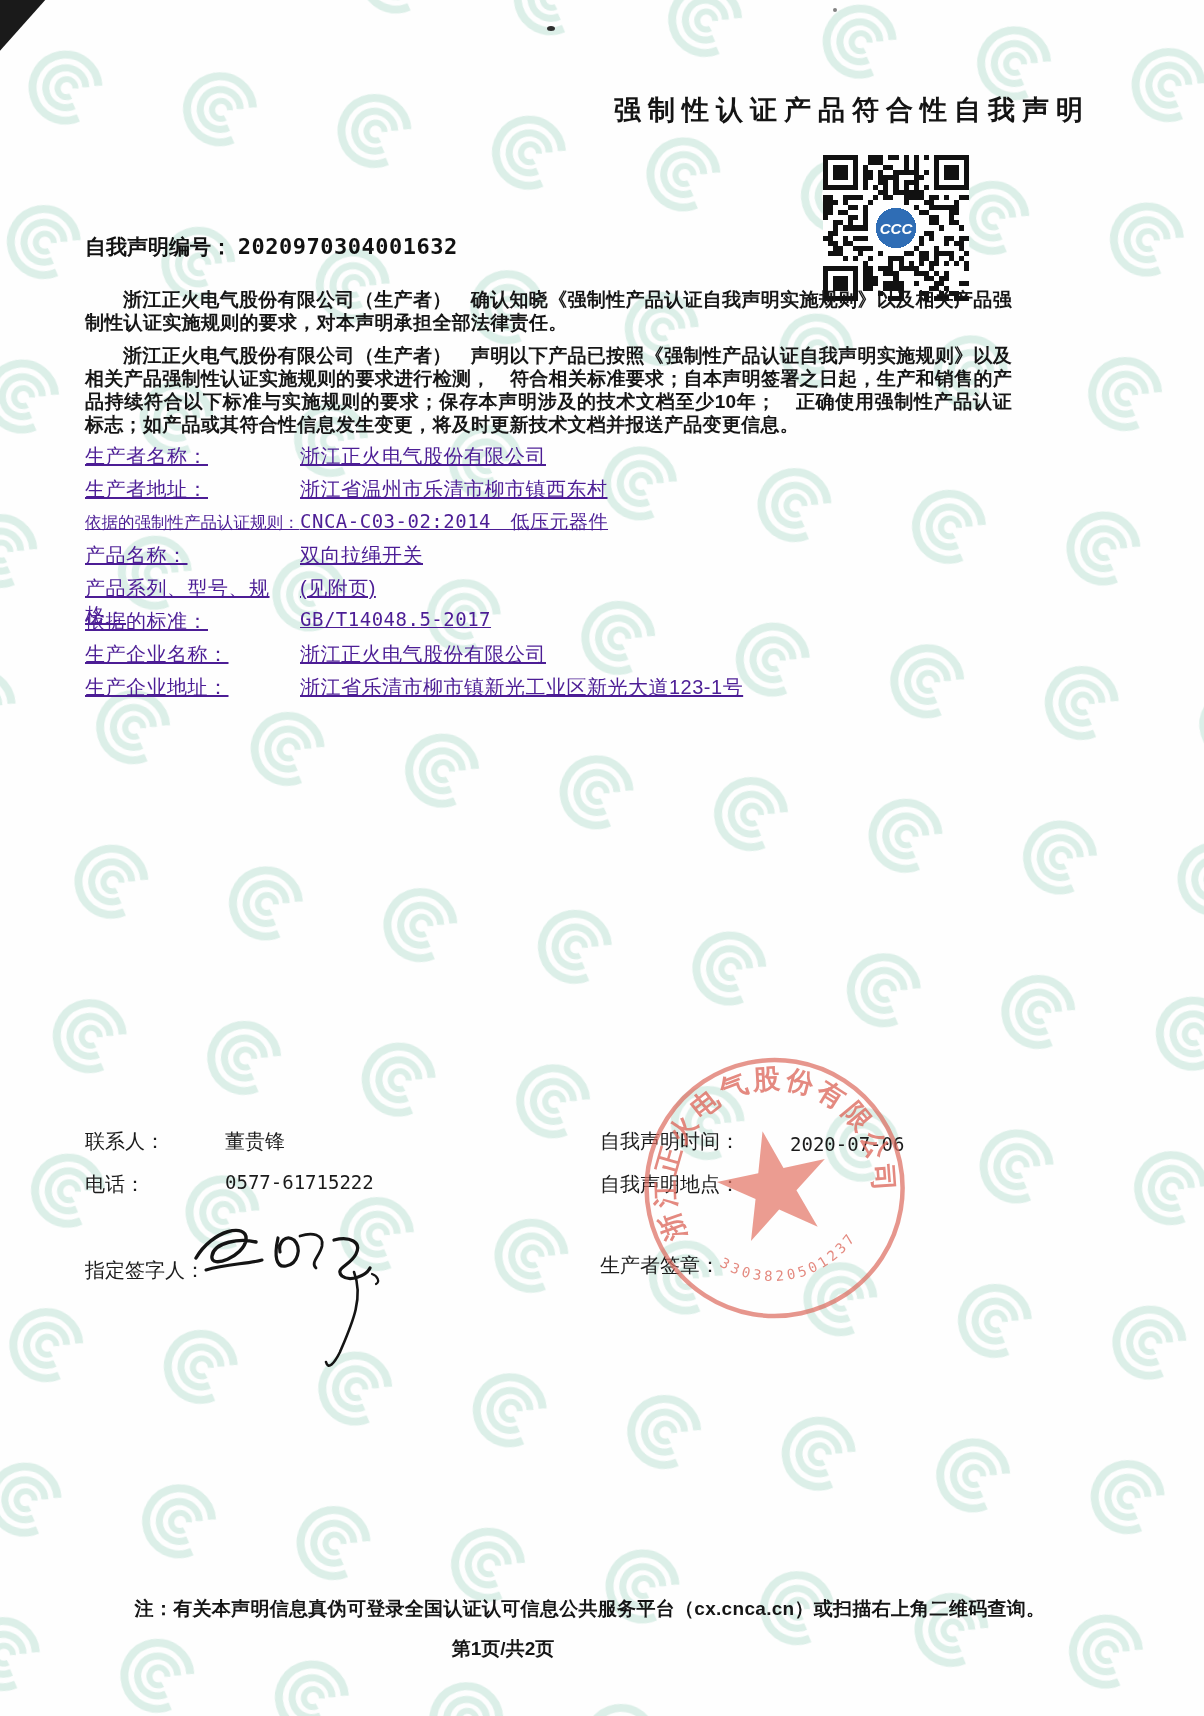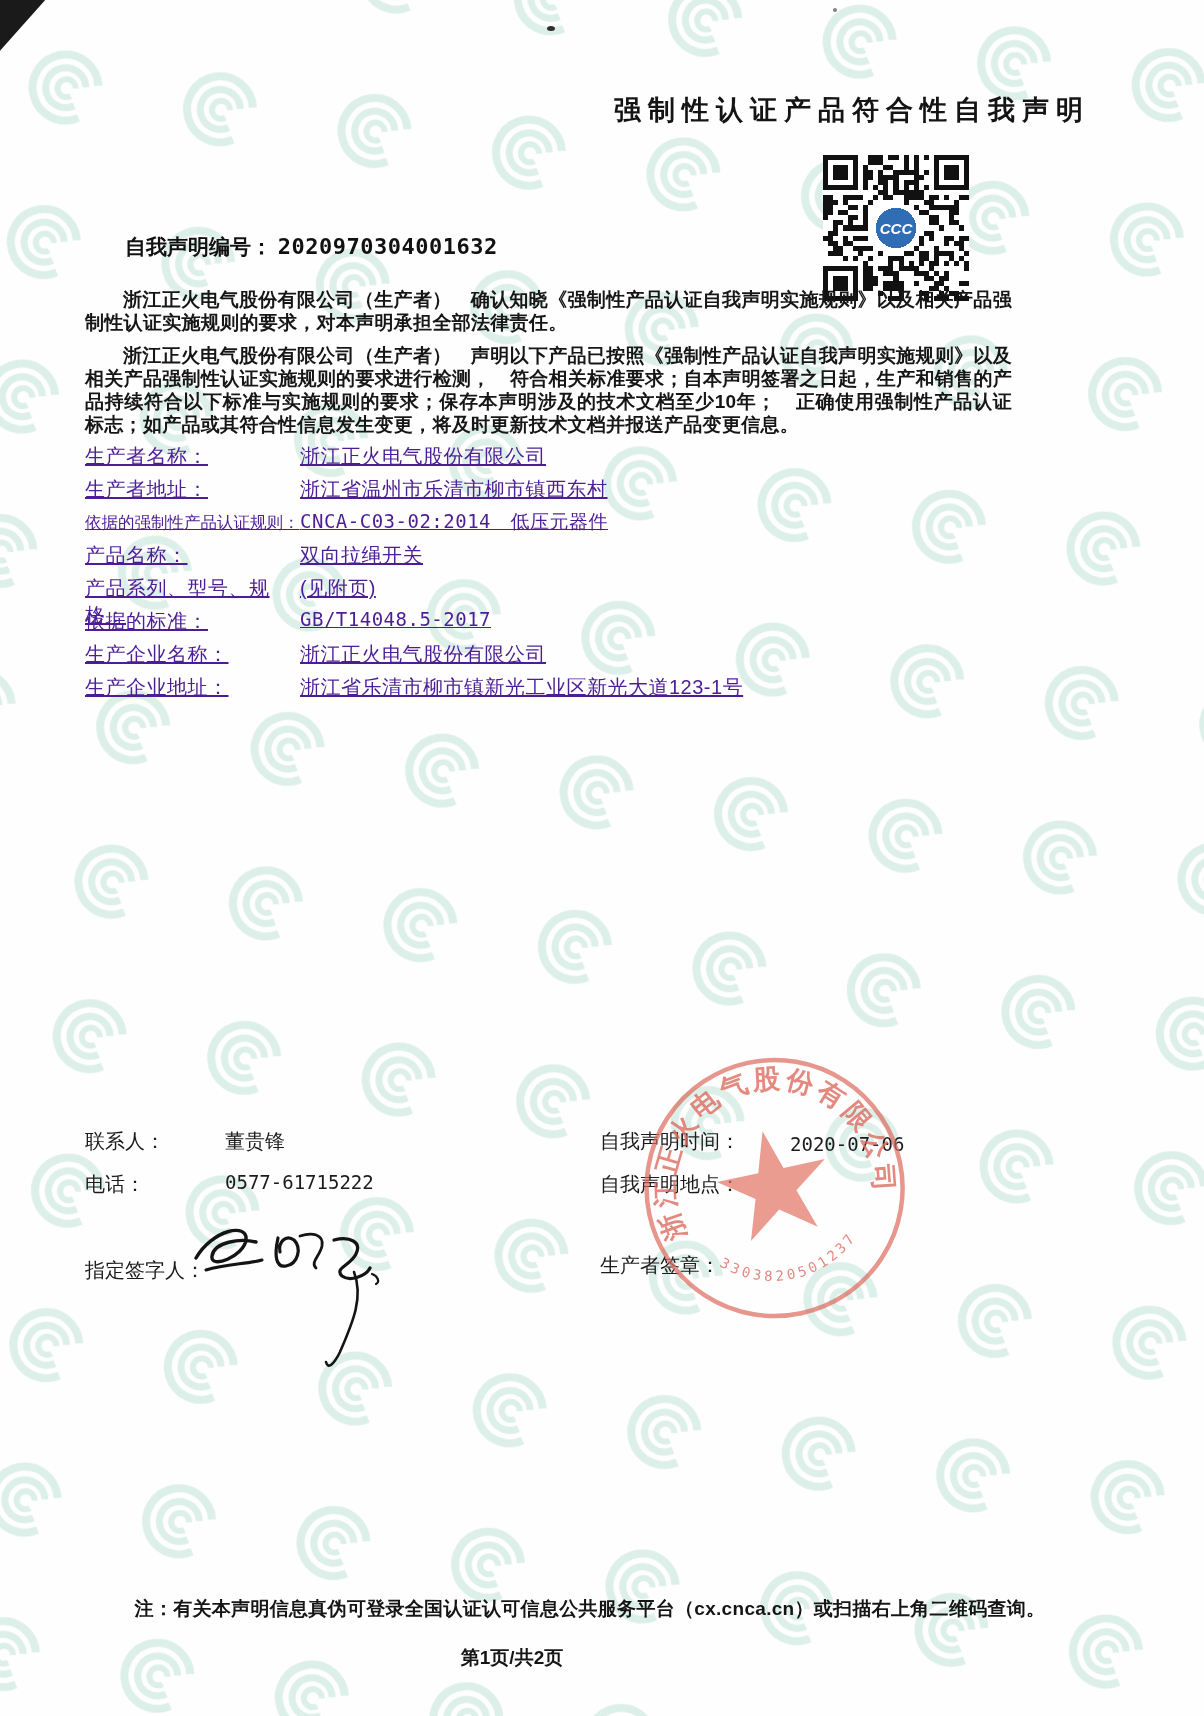--- a/index.html
+++ b/index.html
@@ -15,21 +15,21 @@
     transform:translate(-6px,-10px) rotate(2deg);
   }
   .speck{position:absolute;background:#2e2e2e;border-radius:50%;}
   .speck1{left:547px;top:26px;width:8px;height:5px;}
   .speck2{left:833px;top:8px;width:4px;height:4px;opacity:.6;}
   .doc-title{
     position:absolute;top:92px;left:0;width:1090px;text-align:right;
     font-size:27px;font-weight:bold;letter-spacing:7px;margin:0;color:#141414;
   }
   .qr-wrap{position:absolute;left:823px;top:155px;width:146px;height:146px;}
-  .decl-no{position:absolute;left:85px;top:233px;font-size:21px;font-weight:bold;color:#111;margin-left:40px;}
+  .decl-no{position:absolute;left:85px;top:233px;font-size:21px;font-weight:bold;color:#111;}
   .decl-no .num{font-family:"DejaVu Sans Mono",monospace;font-size:22px;letter-spacing:0.5px;}
   .para{
     position:absolute;left:85px;width:927px;margin:0;
     font-size:19px;line-height:23px;font-weight:bold;color:#161616;
     text-align:justify;text-indent:2em;letter-spacing:0.3px;
   }
   .para1{top:288px;}
   .para2{top:344px;}
   .frow{position:absolute;left:85px;width:950px;display:flex;font-size:20px;color:#4c1d95;text-decoration:underline;}
   .frow .f-label{width:215px;flex:none;letter-spacing:0.5px;}
@@ -41,21 +41,21 @@
   .mrow{position:absolute;left:600px;width:430px;display:flex;font-size:20px;align-items:flex-end;}
   .mrow .m-label{width:190px;flex:none;}
   .sig{position:absolute;left:182px;top:1212px;width:230px;height:170px;}
   .seal{position:absolute;left:615px;top:1030px;width:320px;height:330px;opacity:.88;}
   .footer-note{
     position:absolute;left:35px;top:1596px;width:1110px;text-align:center;
     font-size:19px;font-weight:bold;margin:0;letter-spacing:0.3px;color:#151515;
   }
   .page-indicator{
     position:absolute;left:0;top:1629px;width:992px;text-align:center;
-    font-size:19px;font-weight:bold;margin:16px;color:#151515;
+    font-size:19px;font-weight:bold;margin:7px;color:#151515;
   }
 </style>
 </head>
 <body>
 
 <div class="page">
 
   <svg class="wm" xmlns="http://www.w3.org/2000/svg">
     <defs>
       <pattern id="wmpat" width="156" height="156" patternUnits="userSpaceOnUse" patternTransform="rotate(8)">

